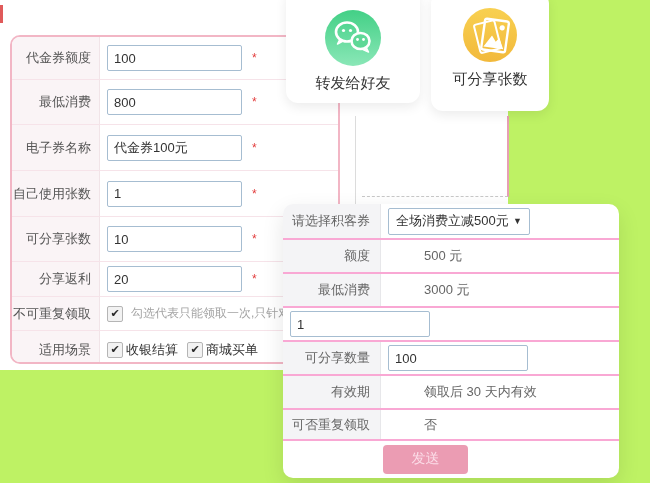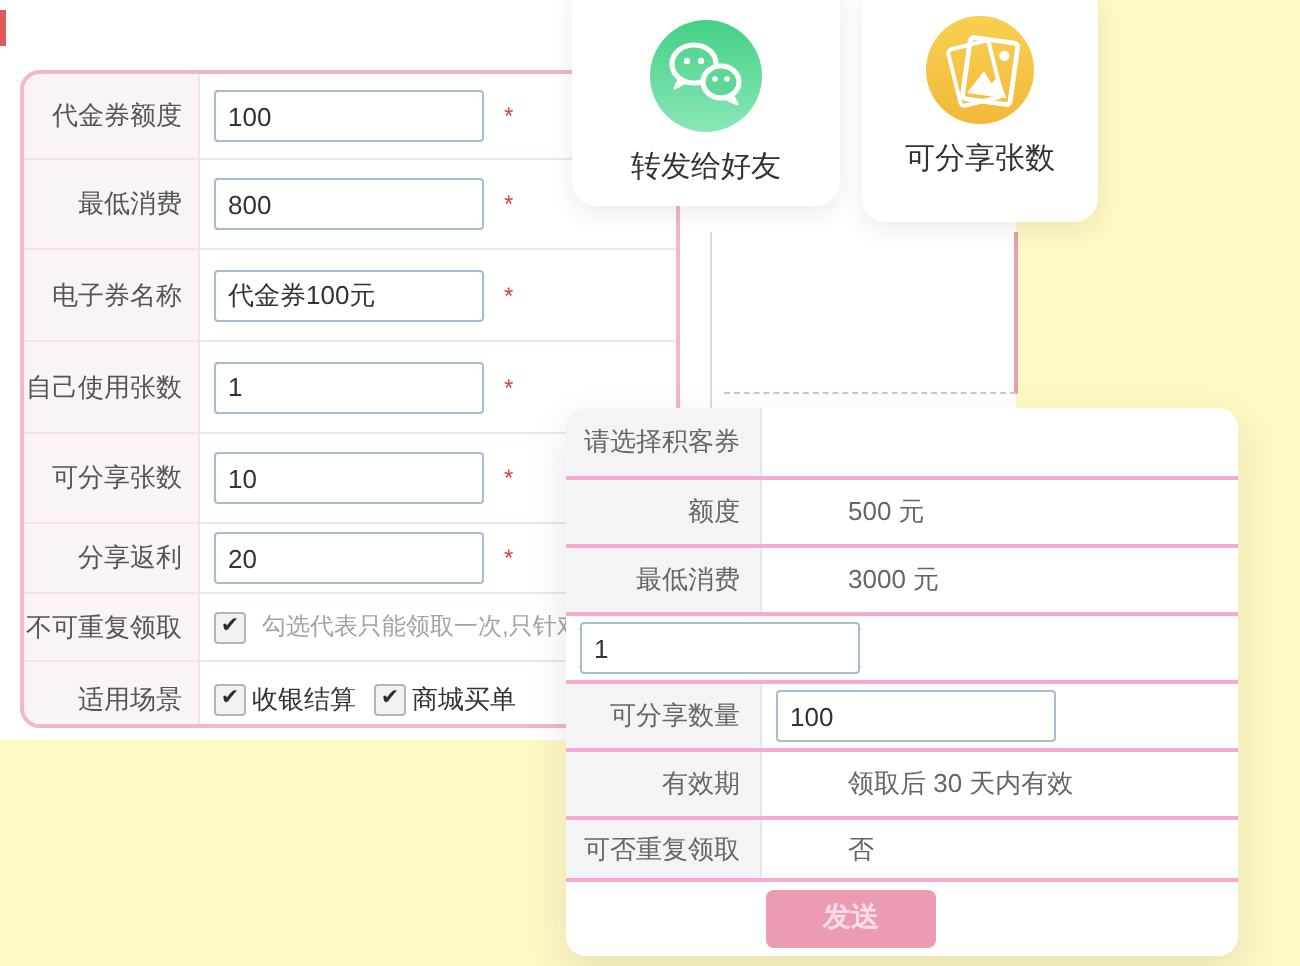--- a/index.html
+++ b/index.html
@@ -1,17 +1,17 @@
 <!DOCTYPE html>
 <html><head>
 <meta charset="utf-8">
 <style>
   html,body{margin:0;padding:0;}
   body{font-family:"Liberation Sans","DejaVu Sans",sans-serif;}
-  .viewport{position:relative;width:650px;height:483px;background:#fef9c3;overflow:hidden;}
+  .viewport{position:relative;width:650px;height:483px;background:#bef264;overflow:hidden;}
 
   
   .bg-white{position:absolute;left:0;top:0;width:508px;height:370px;background:#ffffff;}
   .frag{position:absolute;}
   .frag-red-tick{left:0;top:5px;width:3px;height:18px;background:#e05a5a;}
   .frag-vline-gray{left:355px;top:116px;width:1px;height:89px;background:#dcdcdc;}
   .frag-vline-pink{left:507px;top:116px;width:2px;height:81px;background:#e79fb4;}
   .frag-dash{left:362px;top:196px;width:146px;height:0;border-top:1px dashed #c8c8c8;}
 
   
@@ -56,21 +56,21 @@
   .static-val{font-size:13px;color:#666;margin-left:36px;}
   .select-box{width:142px;height:27px;border:1px solid #a6bdd1;border-radius:2px;background:#fff;
     display:flex;align-items:center;justify-content:space-between;padding:0 7px;box-sizing:border-box;cursor:pointer;}
   .select-text{font-size:13px;color:#333;}
   .select-caret{font-size:9px;color:#333;}
   .panel-input{width:140px;height:26px;border:1px solid #a6bdd1;border-radius:2px;
     font-size:13px;color:#333;padding:0 6px;box-sizing:border-box;outline:none;
     font-family:"Liberation Sans","DejaVu Sans",sans-serif;}
   .cfooter{height:36px;display:flex;align-items:center;}
   .send-btn{margin-left:100px;width:85px;height:29px;background:#eb9cb3;border:none;border-radius:4px;
-    color:#fbdde8;font-size:14px;font-weight:bold;display:flex;align-items:center;justify-content:center;
+    color:#fbdde8;font-size:14px;font-weight:normal;display:flex;align-items:center;justify-content:center;
     cursor:pointer;font-family:"Liberation Sans","DejaVu Sans",sans-serif;}
 </style>
 </head>
 <body>
 
 <div class="viewport">
 
   <div class="bg-white"></div>
   <div class="frag frag-red-tick"></div>
   <div class="frag frag-vline-gray"></div>
@@ -189,20 +189,26 @@
         <path d="M22 40 L29 28 L33.5 33.5 L36.5 29.5 L42 40 Z" fill="#fff"></path>
       </g>
     </svg>
     <div class="share-label">可分享张数</div>
   </div>
 
   <div class="coupon-panel">
 
     <div class="crow c1">
       <div class="clabel">请选择积客券</div>
+      <div class="cvalue">
+        <div class="select-box">
+          <span class="select-text">全场消费立减500元</span>
+          <span class="select-caret">▼</span>
+        </div>
+      </div>
     </div>
 
     <div class="crow c2">
       <div class="clabel">额度</div>
       <div class="cvalue">
           <span class="static-val">500 元</span>
         </div>
     </div>
 
     <div class="crow c3">

